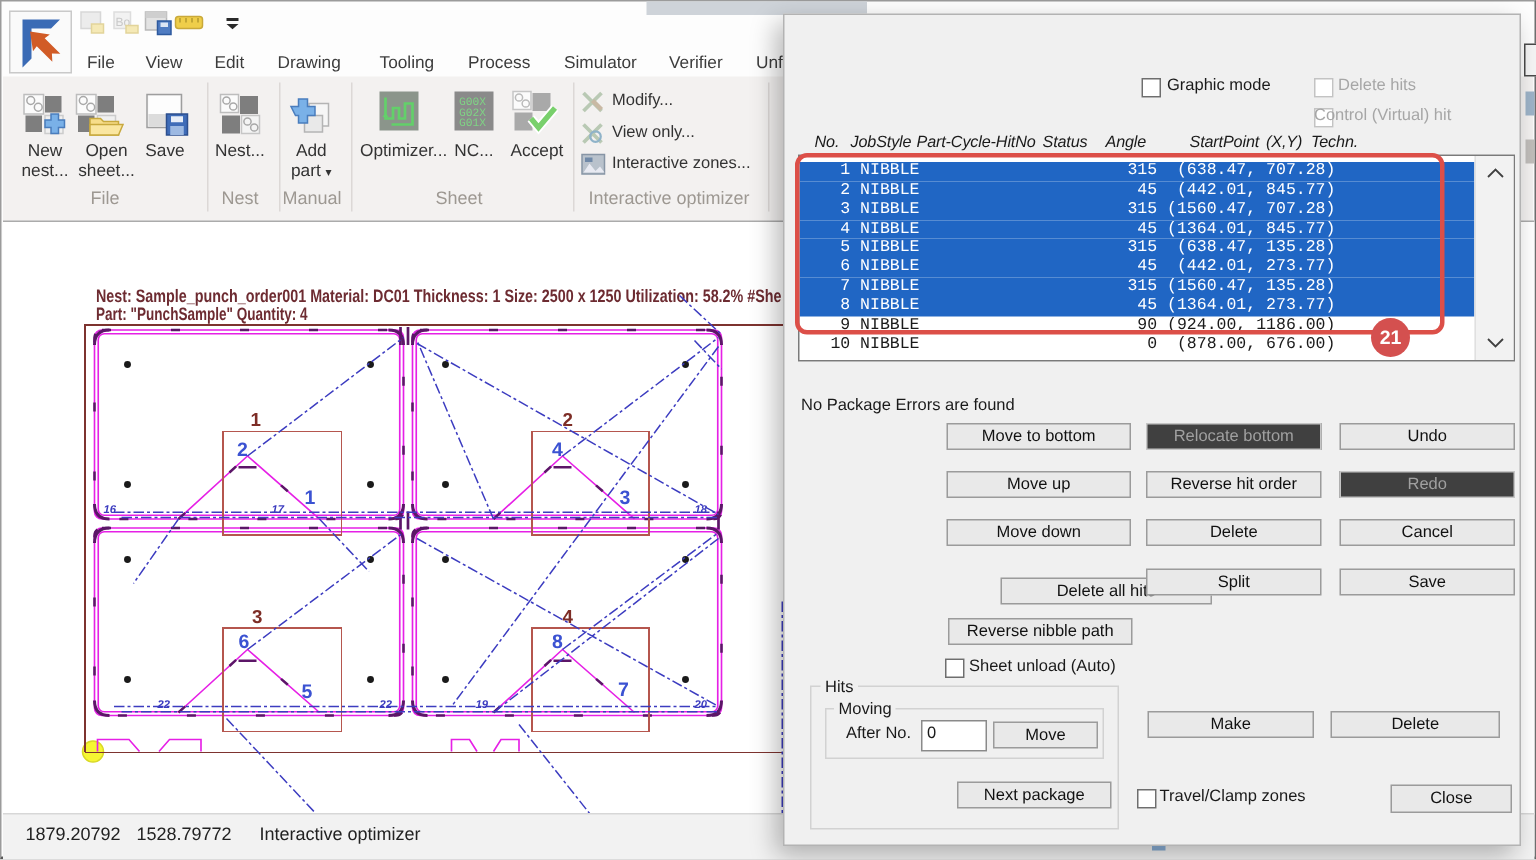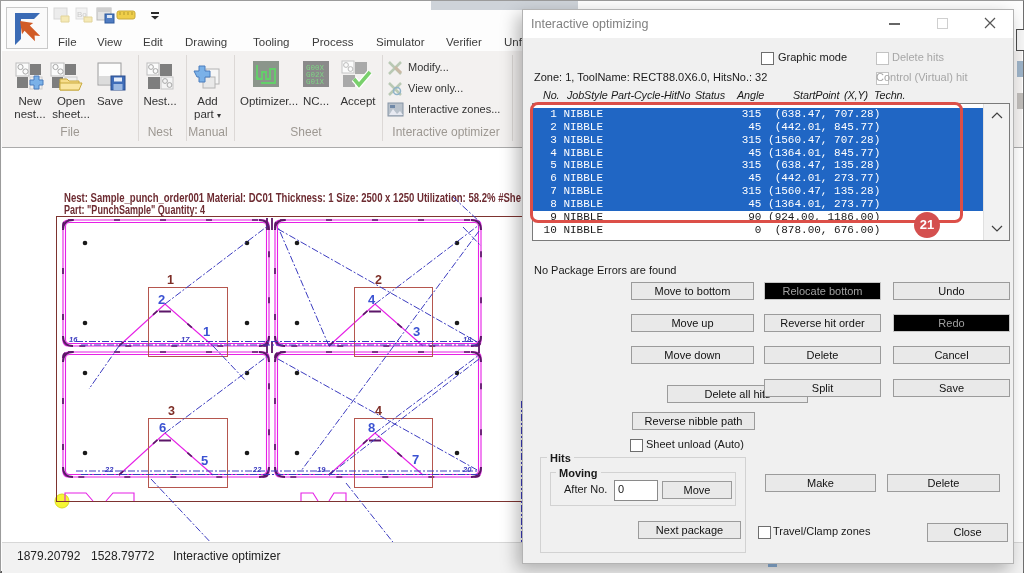--- a/index.html
+++ b/index.html
@@ -12,24 +12,24 @@
   .ribbon{position:absolute;left:1px;right:1px;top:50px;height:96px;background:#f3f1f0;border-bottom:1px solid #d5d1cf;}
   .rlabel{position:absolute;font-size:11.5px;color:#333;text-align:center;line-height:13px;}
   .glabel{position:absolute;top:74px;font-size:12px;color:#9d9892;text-align:center;}
   .gsep{position:absolute;top:4px;height:86px;width:1px;background:#dcd8d6;}
   .rtxt{position:absolute;font-size:11px;color:#333;}
   .cb{position:absolute;width:11px;height:11px;background:#fff;border:1px solid #6e6e6e;}
   .dcb{border-color:#c3c3c3;}
   .gt{color:#a6a6a6;}
   .btn{position:absolute;height:18px;background:#e9e9e9;border:1px solid #9b9b9b;
        font-size:11px;color:#111;text-align:center;line-height:16px;box-sizing:border-box;}
-  .dis{background:#000000;border-color:#c5c5c5;color:#a0a0a0;}
-  .grp{position:absolute;border:1px solid #d2d2d2;box-sizing:border-box;font-weight:bold;}
+  .dis{background:#404040;border-color:#c5c5c5;color:#a0a0a0;}
+  .grp{position:absolute;border:1px solid #d2d2d2;box-sizing:border-box;}
   .glb{position:absolute;top:-6px;background:#f0f0f0;padding:0 3px;font-size:11px;}
-  .row{padding-left:4px;}
+  .row{padding-left:14px;}
   .sel{background:#2066c4;color:#fff;}
   .hd{font-size:10.8px;letter-spacing:-0.1px;font-style:italic;}
 </style>
 </head>
 <body>
 <div id="win">
 
   <div class="a" style="left:430px;top:0;width:147px;height:9px;background:#ced3d9;"></div>
 
   <div class="a" style="left:5px;top:6px;width:40px;height:40px;background:#fafafa;border:1px solid #c9c9c9;">
@@ -270,33 +270,24 @@
     <div class="a" style="left:15px;top:6px;font-size:12px;color:#222;">1879.20792</div>
     <div class="a" style="left:89px;top:6px;font-size:12px;color:#222;">1528.79772</div>
     <div class="a" style="left:171px;top:6px;font-size:12px;color:#222;">Interactive optimizer</div>
   </div>
 
   <div class="a" style="left:1015px;top:28px;width:7px;height:20px;border:1px solid #4a4a4a;background:#f5f5f5;"></div>
   <div class="a" style="left:1016px;top:60px;width:6px;height:16px;background:#9db3c8;"></div>
   <div class="a" style="left:1016px;top:92px;width:6px;height:16px;background:#c0bdba;"></div>
 </div>
 <div class="a" id="dlg" style="left:522px;top:9px;width:492px;height:555px;background:#f0f0f0;border:1px solid #b3b3b3;box-shadow:-5px 6px 16px rgba(0,0,0,0.28);box-sizing:border-box;font-size:11px;color:#1a1a1a;">
-  <div class="a" style="left:0;top:0;width:490px;height:28px;background:#ffffff;">
-    <div class="a" style="left:8px;top:7px;font-size:12.5px;color:#808080;">Interactive optimizing</div>
-    <div class="a" style="left:366px;top:13px;width:11px;height:1.5px;background:#666;"></div>
-    <div class="a" style="left:414px;top:8px;width:9px;height:9px;border:1px solid #cfcfcf;"></div>
-    <svg class="a" style="left:461px;top:7px;" width="12" height="12">
-        <path d="M1,1 L11,11 M11,1 L1,11" stroke="#555" stroke-width="1.2"></path>
-      </svg>
-  </div>
   <div class="cb" style="left:238px;top:42px;"></div>
   <div class="a" style="left:255px;top:41px;">Graphic mode</div>
   <div class="cb dcb" style="left:353px;top:42px;"></div>
   <div class="a gt" style="left:369px;top:41px;">Delete hits</div>
-  <div class="a" style="left:11px;top:61px;">Zone: 1, ToolName: RECT88.0X6.0, HitsNo.: 32</div>
   <div class="cb dcb" style="left:353px;top:62px;"></div>
   <div class="a gt" style="left:353px;top:61px;">Control (Virtual) hit</div>
   <div class="a hd" style="left:20px;top:79px;">No.</div>
   <div class="a hd" style="left:44px;top:79px;">JobStyle</div>
   <div class="a hd" style="left:88px;top:79px;">Part-Cycle-HitNo</div>
   <div class="a hd" style="left:172px;top:79px;">Status</div>
   <div class="a hd" style="left:214px;top:79px;">Angle</div>
   <div class="a hd" style="left:270px;top:79px;">StartPoint</div>
   <div class="a hd" style="left:321px;top:79px;">(X,Y)</div>
   <div class="a hd" style="left:351px;top:79px;">Techn.</div>

